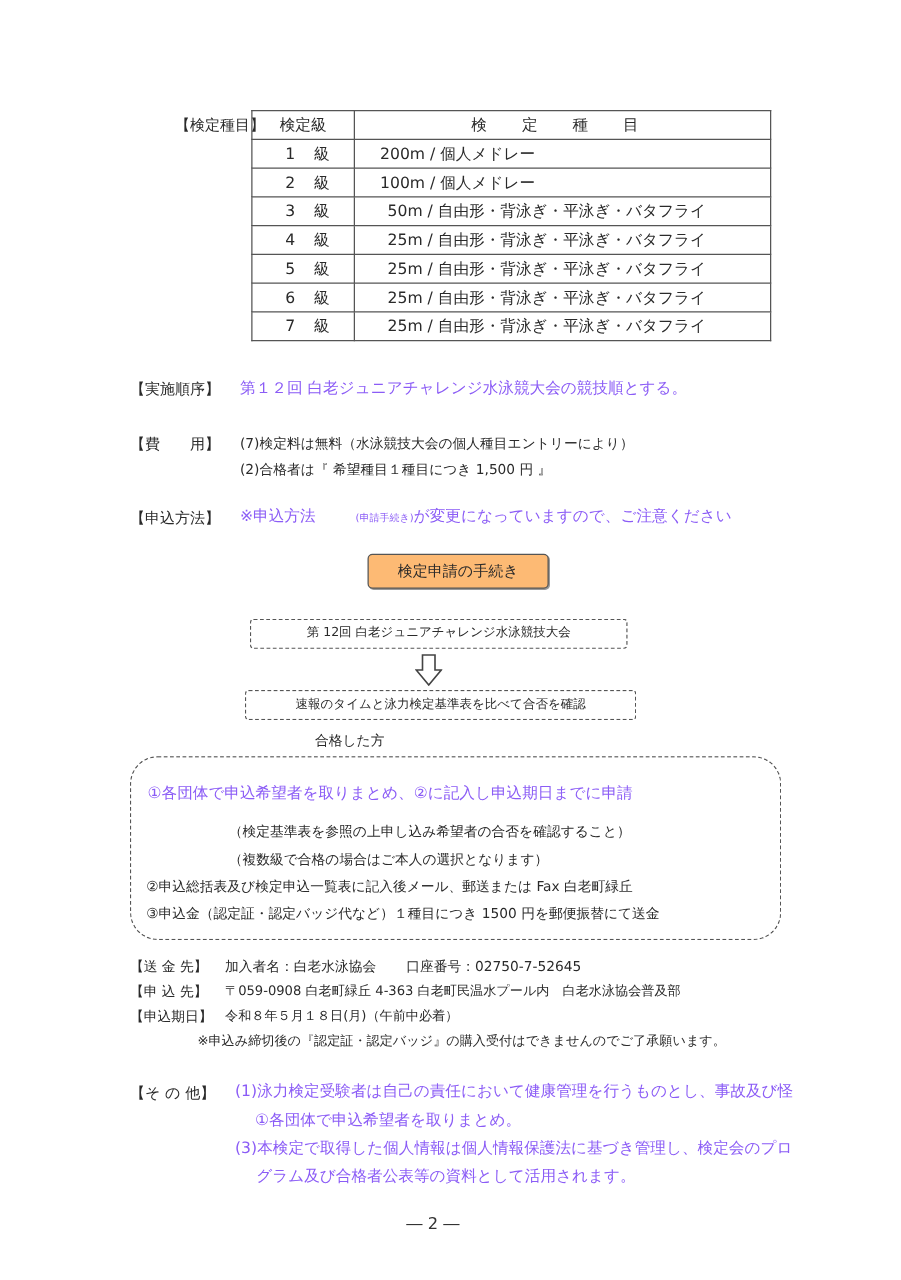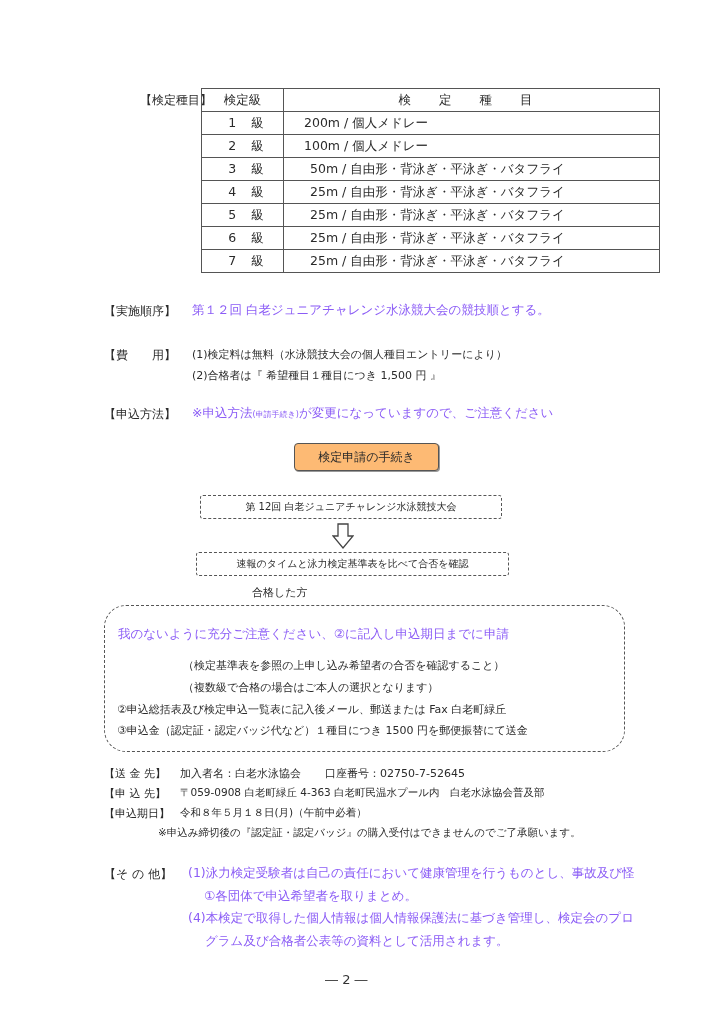--- a/index.html
+++ b/index.html
@@ -7,21 +7,21 @@
     width: 721px; height: 1024px; background: #ffffff; position: relative; overflow: hidden;
     font-family: "DejaVu Sans", "Liberation Sans", sans-serif; color: #222;
   }
   .abs { position: absolute; white-space: nowrap; }
   .lbl { font-size: 12px; color: #2a2a2a; }
   .txt { font-size: 12.5px; color: #8b5cf6; }
   .sm { font-size: 11px; color: #2a2a2a; }
 
   
   .grade-table {
-    position: absolute; left: 201px; top: 88px; width: 459px;
+    position: absolute; left: 201px; top: 88px; width: 416px;
     border-collapse: collapse; font-size: 12.5px; color: #2a2a2a;
   }
   .grade-table td, .grade-table th {
     border: 1px solid #555; height: 22px; padding: 0; font-weight: normal;
   }
   .grade-table .c1 { width: 81px; text-align: center; }
   .grade-table th.c2 { text-align: center; letter-spacing: 12px; }
   .grade-table td.c2 { text-align: left; }
   .gnum { display: inline-block; width: 22px; text-align: center; }
   .gunit { display: inline-block; margin-left: 8px; }
@@ -84,57 +84,57 @@
     <td class="c1"><span class="gnum">7</span><span class="gunit">級</span></td>
     <td class="c2 pad2">25m / 自由形・背泳ぎ・平泳ぎ・バタフライ</td>
   </tr>
 </tbody>
   </table>
 
 <div class="abs lbl" style="left:104px; top:303px;">【実施順序】</div>
 <div class="abs txt" style="left:192px; top:302px;">第１２回 白老ジュニアチャレンジ水泳競大会の競技順とする。</div>
 
 <div class="abs lbl" style="left:104px; top:347px;">【費　　用】</div>
-<div class="abs sm" style="left:192px; top:347px;">(1)検定料は無料（水泳競技大会の個人種目エントリーにより）</div>
+<div class="abs sm" style="left:192px; top:347px;">(7)検定料は無料（水泳競技大会の個人種目エントリーにより）</div>
 <div class="abs sm" style="left:192px; top:368px;">(2)合格者は『 希望種目１種目につき 1,500 円 』</div>
 
 <div class="abs lbl" style="left:104px; top:406px;">【申込方法】</div>
 <div class="abs txt" style="left:192px; top:405px;">
-  <span>※申込方法</span><span style="font-size:8px;">(申請手続き)</span><span>が変更になっていますので、ご注意ください</span>
+  <span>※申込方法</span><span style="font-size:8px;margin-left:32px;">(申請手続き)</span><span>が変更になっていますので、ご注意ください</span>
 </div>
 
 <div class="proc-button">検定申請の手続き</div>
 
 <div class="dash-box" style="left:200px; top:495px; width:300px; height:22px; line-height:22px;">第 12回 白老ジュニアチャレンジ水泳競技大会</div>
 
 <svg class="arrow" width="22" height="26" viewBox="0 0 22 26">
   <path d="M6 1 H16 V13 H21 L11 25 L1 13 H6 Z" fill="#fff" stroke="#444" stroke-width="1.3"></path>
 </svg>
 
 <div class="dash-box" style="left:196px; top:552px; width:311px; height:22px; line-height:22px;">速報のタイムと泳力検定基準表を比べて合否を確認</div>
 
 <div class="abs sm" style="left:252px; top:585px;">合格した方</div>
 
 <div class="big-box"></div>
-<div class="abs txt" style="left:118px; top:626px;">我のないように充分ご注意ください、②に記入し申込期日までに申請</div>
+<div class="abs txt" style="left:118px; top:626px;">①各団体で申込希望者を取りまとめ、②に記入し申込期日までに申請</div>
 <div class="abs sm" style="left:183px; top:658px;">（検定基準表を参照の上申し込み希望者の合否を確認すること）</div>
 <div class="abs sm" style="left:183px; top:680px;text-align:right;">（複数級で合格の場合はご本人の選択となります）</div>
 <div class="abs sm" style="left:117px; top:702px;">②申込総括表及び検定申込一覧表に記入後メール、郵送または Fax 白老町緑丘</div>
 <div class="abs sm" style="left:117px; top:723px;">③申込金（認定証・認定バッジ代など）１種目につき 1500 円を郵便振替にて送金</div>
 
 <div class="abs sm" style="left:104px; top:766px;">【送 金 先】</div>
 <div class="abs sm" style="left:180px; top:766px;">加入者名：白老水泳協会</div>
 <div class="abs sm" style="left:325px; top:766px;">口座番号：02750-7-52645</div>
 
 <div class="abs sm" style="left:104px; top:786px;">【申 込 先】</div>
 <div class="abs sm" style="left:180px; top:786px; font-size:10.5px;">〒059-0908 白老町緑丘 4-363 白老町民温水プール内　白老水泳協会普及部</div>
 
 <div class="abs sm" style="left:104px; top:806px;">【申込期日】</div>
 <div class="abs sm" style="left:180px; top:806px; font-size:10.5px;">令和８年５月１８日(月)（午前中必着）</div>
 <div class="abs sm" style="left:158px; top:826px; font-size:10.5px;">※申込み締切後の『認定証・認定バッジ』の購入受付はできませんのでご了承願います。</div>
 
 <div class="abs lbl" style="left:104px; top:866px;">【そ の 他】</div>
 <div class="abs txt" style="left:188px; top:865px;">(1)泳力検定受験者は自己の責任において健康管理を行うものとし、事故及び怪</div>
 <div class="abs txt" style="left:204px; top:888px;">①各団体で申込希望者を取りまとめ。</div>
-<div class="abs txt" style="left:188px; top:910px;">(4)本検定で取得した個人情報は個人情報保護法に基づき管理し、検定会のプロ</div>
+<div class="abs txt" style="left:188px; top:910px;">(3)本検定で取得した個人情報は個人情報保護法に基づき管理し、検定会のプロ</div>
 <div class="abs txt" style="left:205px; top:933px;">グラム及び合格者公表等の資料として活用されます。</div>
 
 <div class="abs" style="left:325px; top:972px; font-size:13px; color:#333;">― 2 ―</div>
 
 </body></html>

